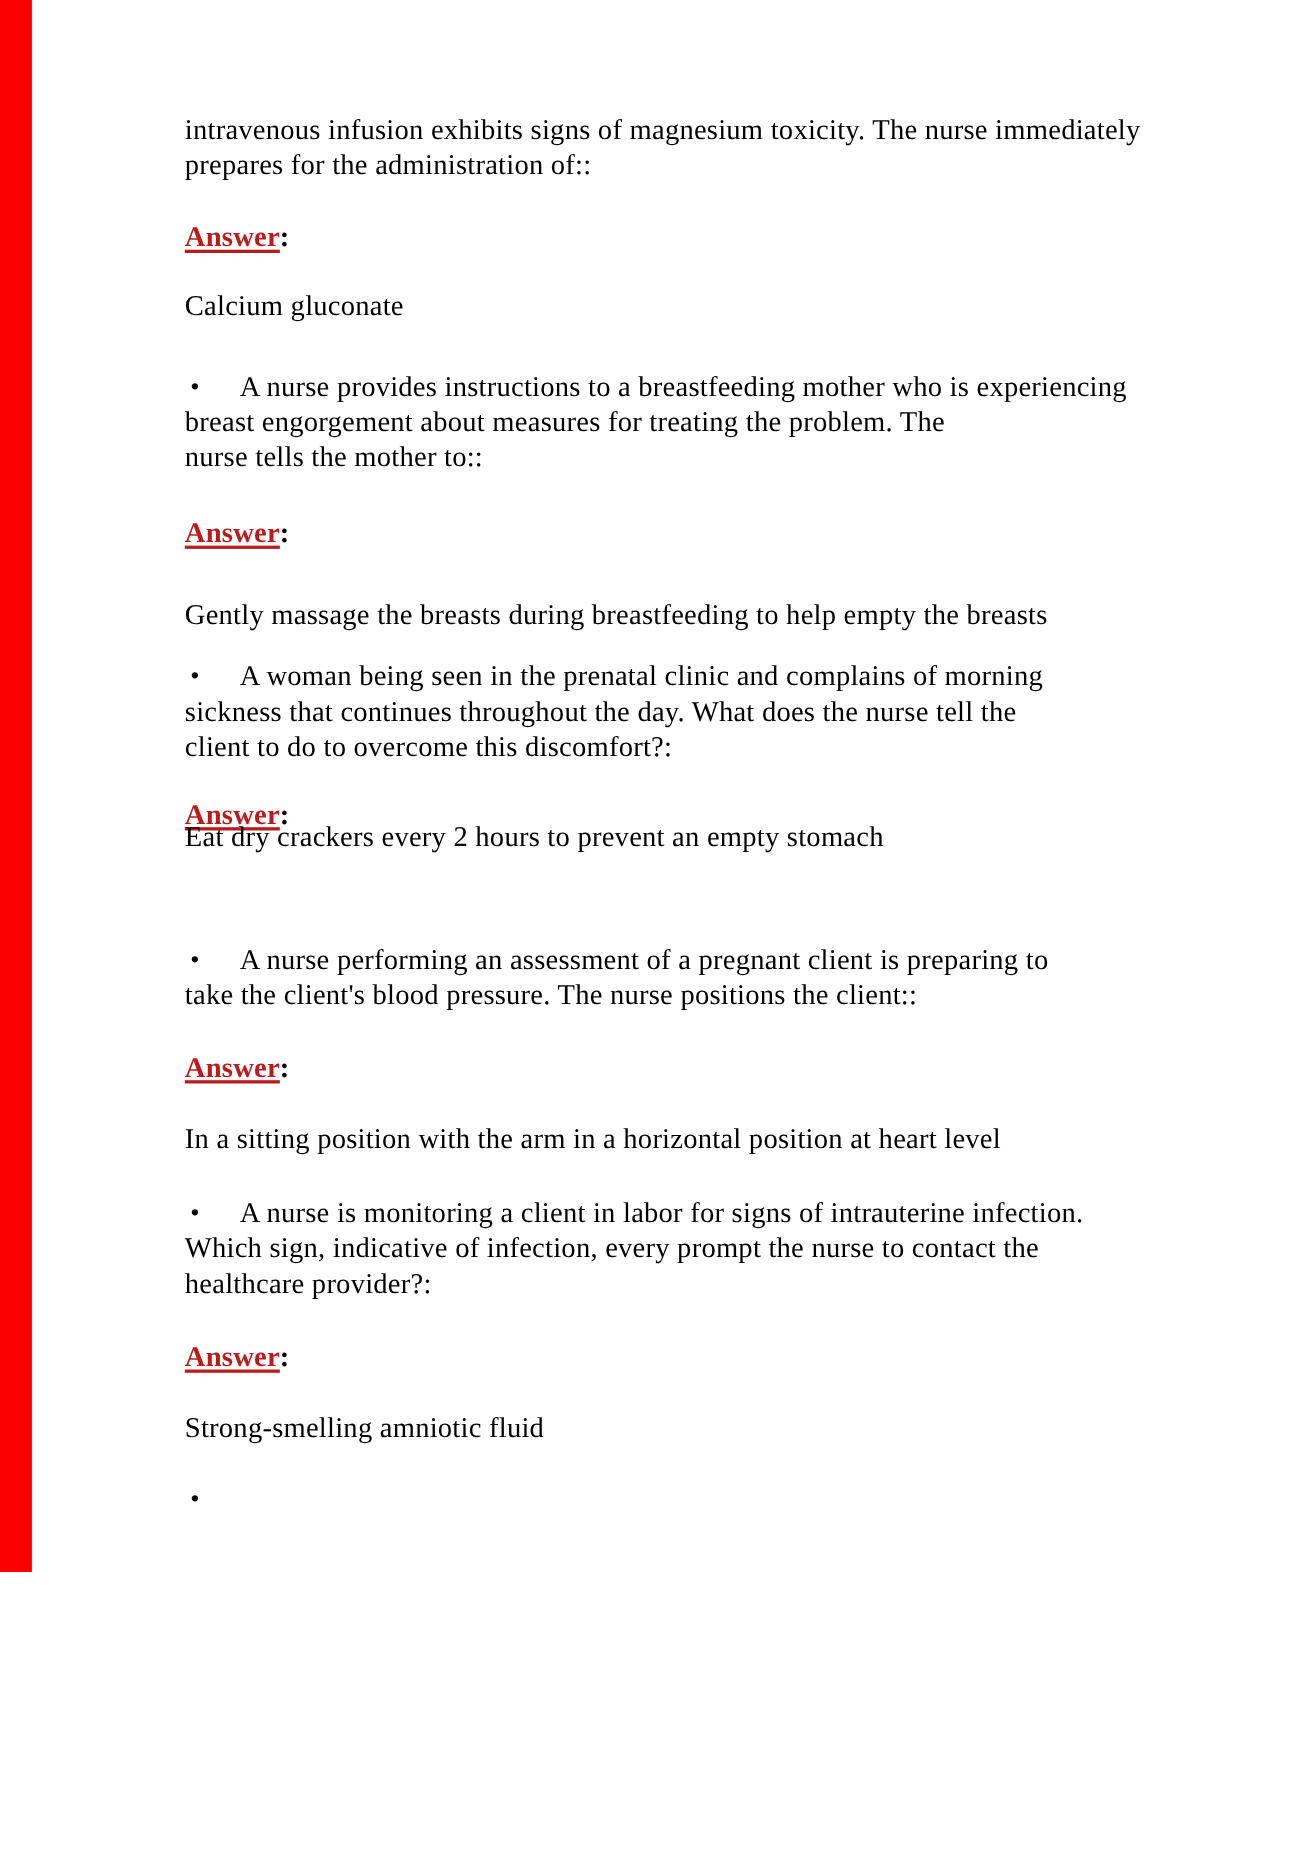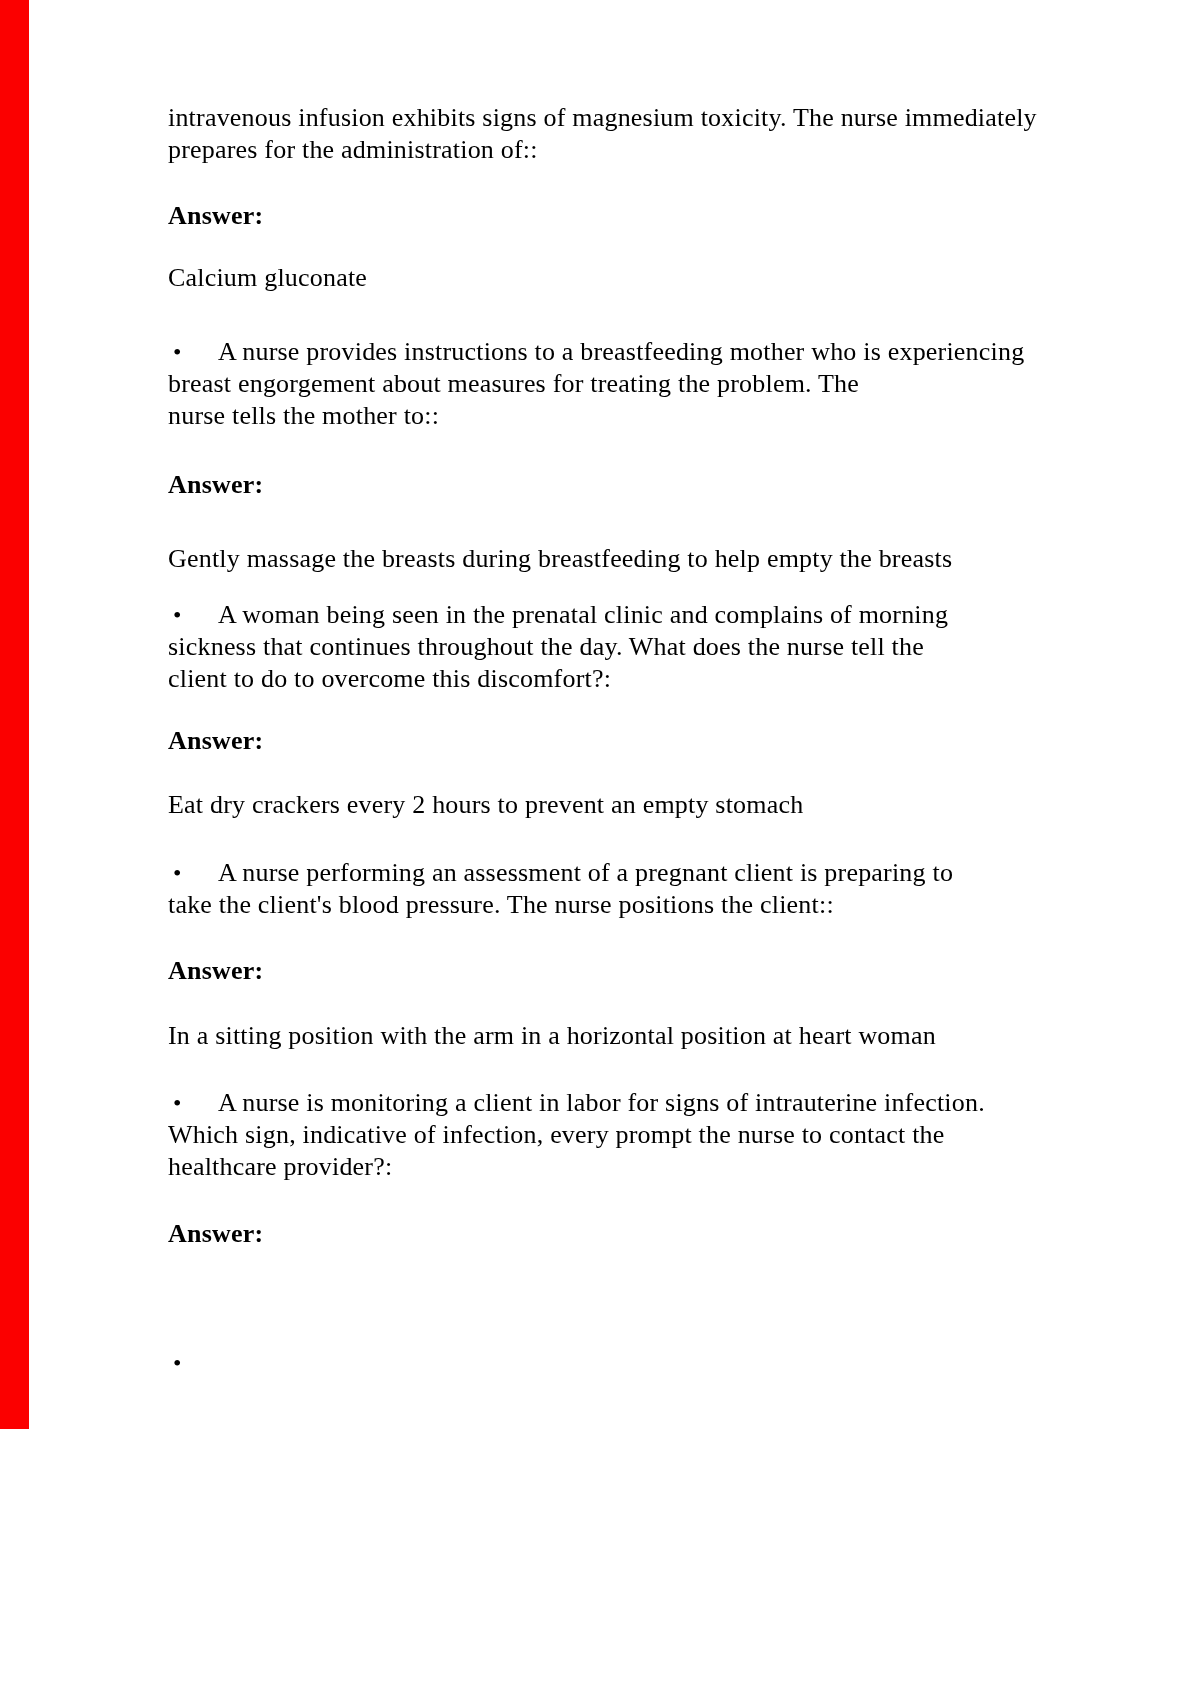--- a/index.html
+++ b/index.html
@@ -28,22 +28,23 @@
     letter-spacing: 0.2px;
   }
   .bullet { text-indent: 50px; }
   .dot {
     position: absolute;
     left: 5px; top: 0;
     text-indent: 0;
     font-size: 24px;
   }
   .ans {
-    color: #000000;
+    color: #b91c1c;
     font-weight: bold;
+    text-decoration: underline;
     text-decoration-thickness: 3px;
     text-underline-offset: 3px;
   }
   .acolon { font-weight: bold; color: #000000; }
 </style>
 </head>
 <body>
 
 <div class="page">
   <div class="ribbon"></div>
@@ -62,35 +63,36 @@
   <div class="blk" style="top:469px"><span class="ans">Answer</span><span class="acolon">:</span></div>
 
   <div class="blk" style="top:543px">Gently massage the breasts during breastfeeding to help empty the breasts</div>
 
   <div class="blk bullet" style="top:599px"><span class="dot">•</span><span>A woman being seen in the prenatal clinic and complains of morning
 sickness that continues throughout the day. What does the nurse tell the
 client to do to overcome this discomfort?:</span></div>
 
   <div class="blk" style="top:725px"><span class="ans">Answer</span><span class="acolon">:</span></div>
 
-  <div class="blk" style="top:789px">Eat dry crackers every 2 hours to prevent an empty stomach</div>
+  <div class="blk" style="top:745px">Eat dry crackers every 2 hours to prevent an empty stomach</div>
 
   <div class="blk bullet" style="top:857px"><span class="dot">•</span><span>A nurse performing an assessment of a pregnant client is preparing to
 take the client's blood pressure. The nurse positions the client::</span></div>
 
   <div class="blk" style="top:955px"><span class="ans">Answer</span><span class="acolon">:</span></div>
 
-  <div class="blk" style="top:1020px">In a sitting position with the arm in a horizontal position at heart woman</div>
+  <div class="blk" style="top:1020px">In a sitting position with the arm in a horizontal position at heart level</div>
 
   <div class="blk bullet" style="top:1087px"><span class="dot">•</span><span>A nurse is monitoring a client in labor for signs of intrauterine infection.
 Which sign, indicative of infection, every prompt the nurse to contact the
 healthcare provider?:</span></div>
 
   <div class="blk" style="top:1218px"><span class="ans">Answer</span><span class="acolon">:</span></div>
 
+  <div class="blk" style="top:1282px">Strong-smelling amniotic fluid</div>
 
   <div class="blk bullet" style="top:1347px"><span class="dot">•</span></div>
 
   <div class="blk" style="top:1499px"><span class="ans">Answer</span><span class="acolon">:</span></div>
 
   <div class="blk" style="top:1548px">20 cm</div>
 
   <div class="blk bullet" style="top:1602px"><span class="dot">•</span></div>
 </div>
 

